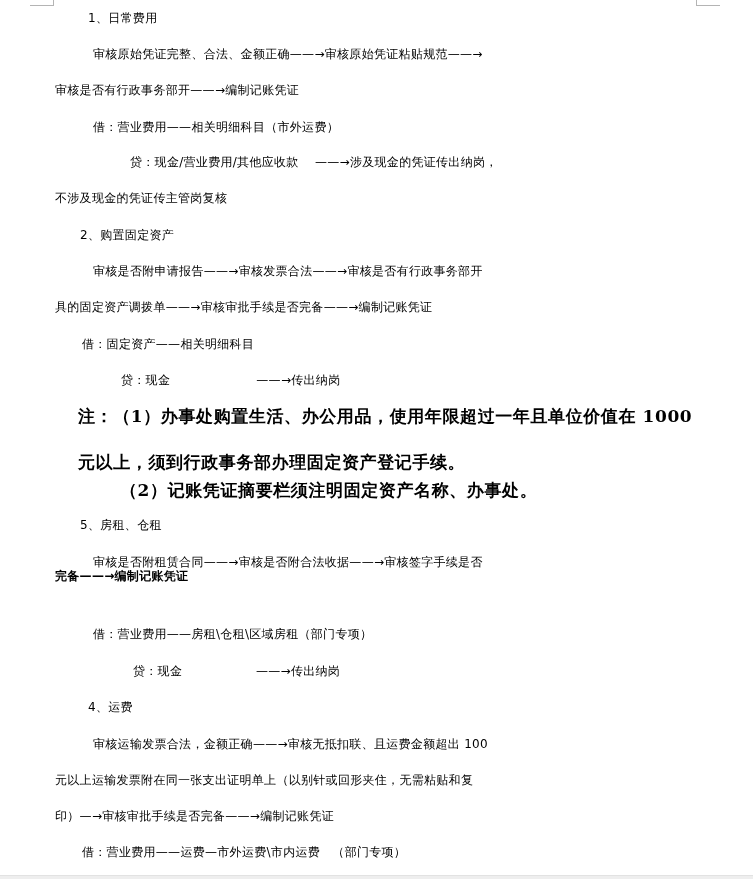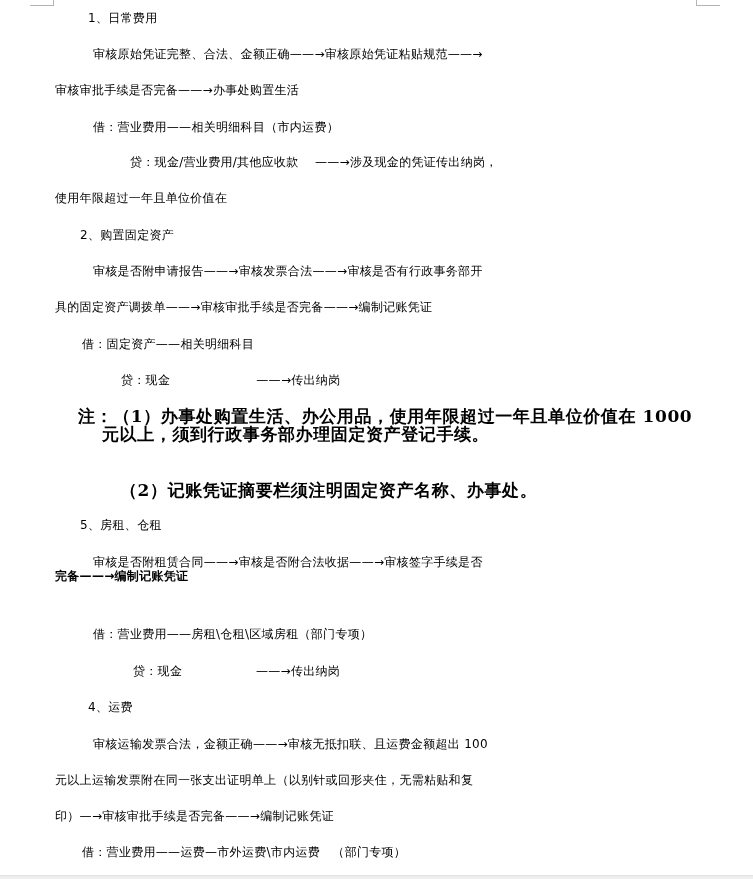--- a/index.html
+++ b/index.html
@@ -19,31 +19,31 @@
 </style>
 </head>
 <body>
 
 <div class="crop-mark crop-tl"></div>
 <div class="crop-mark crop-tr"></div>
 
 <div id="page">
   <div class="line" style="left: 88px; top: 7px;">1、日常费用</div>
   <div class="line" style="left: 93px; top: 43px;">审核原始凭证完整、合法、金额正确——→审核原始凭证粘贴规范——→</div>
-  <div class="line" style="left: 55px; top: 79px;">审核审批手续是否完备——→办事处购置生活</div>
-  <div class="line" style="left: 93px; top: 116px;">借：营业费用——相关明细科目（市内运费）</div>
+  <div class="line" style="left: 55px; top: 79px;">审核是否有行政事务部开——→编制记账凭证</div>
+  <div class="line" style="left: 93px; top: 116px;">借：营业费用——相关明细科目（市外运费）</div>
   <div class="line" style="left: 130px; top: 151px;">贷：现金/营业费用/其他应收款　 ——→涉及现金的凭证传出纳岗，</div>
-  <div class="line" style="left: 55px; top: 187px;">使用年限超过一年且单位价值在</div>
+  <div class="line" style="left: 55px; top: 187px;">不涉及现金的凭证传主管岗复核</div>
   <div class="line" style="left: 80px; top: 224px;">2、购置固定资产</div>
   <div class="line" style="left: 93px; top: 260px;">审核是否附申请报告——→审核发票合法——→审核是否有行政事务部开</div>
   <div class="line" style="left: 55px; top: 296px;">具的固定资产调拨单——→审核审批手续是否完备——→编制记账凭证</div>
   <div class="line" style="left: 82px; top: 333px;">借：固定资产——相关明细科目</div>
   <div class="line" style="left: 121px; top: 369px;">贷：现金　　　　　　　——→传出纳岗</div>
   <div class="line bold" style="left: 78px; top: 405px;">注：（1）办事处购置生活、办公用品，使用年限超过一年且单位价值在 1000</div>
-  <div class="line bold" style="left: 78px; top: 423px; margin-left: 24px;">元以上，须到行政事务部办理固定资产登记手续。</div>
+  <div class="line bold" style="left: 78px; top: 451px;">元以上，须到行政事务部办理固定资产登记手续。</div>
   <div class="line bold" style="left: 120px; top: 479px;">（2）记账凭证摘要栏须注明固定资产名称、办事处。</div>
   <div class="line" style="left: 80px; top: 514px;">5、房租、仓租</div>
   <div class="line" style="left: 93px; top: 551px;">审核是否附租赁合同——→审核是否附合法收据——→审核签字手续是否</div>
   <div class="line" style="left: 55px; top: 565px; font-weight: bold;">完备——→编制记账凭证</div>
   <div class="line" style="left: 93px; top: 623px;">借：营业费用——房租\仓租\区域房租（部门专项）</div>
   <div class="line" style="left: 133px; top: 660px;">贷：现金　　　　　　——→传出纳岗</div>
   <div class="line" style="left: 88px; top: 696px;">4、运费</div>
   <div class="line" style="left: 93px; top: 733px;">审核运输发票合法，金额正确——→审核无抵扣联、且运费金额超出 100</div>
   <div class="line" style="left: 55px; top: 769px;">元以上运输发票附在同一张支出证明单上（以别针或回形夹住，无需粘贴和复</div>
   <div class="line" style="left: 55px; top: 805px;">印）—→审核审批手续是否完备——→编制记账凭证</div>

